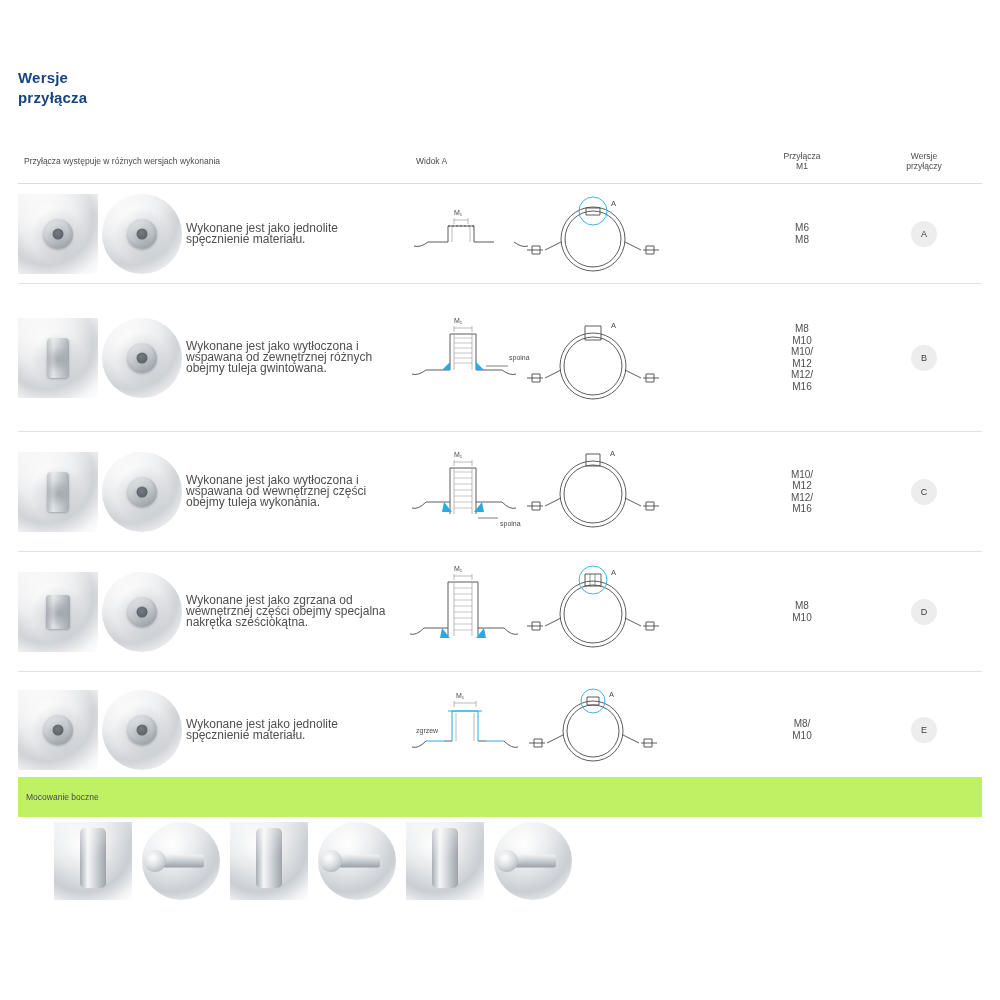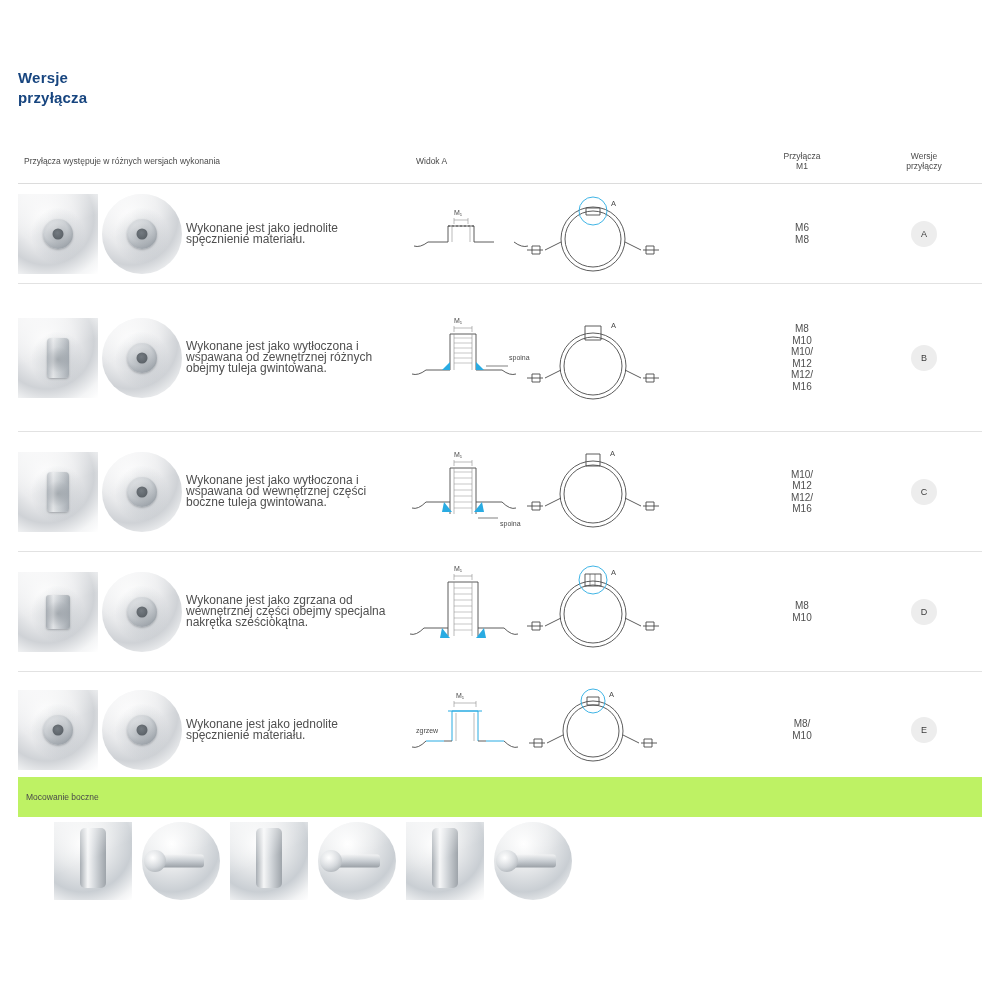--- a/index.html
+++ b/index.html
@@ -336,21 +336,21 @@
     <div class="row" style="min-height:120px;">
       <div class="cell c-photos">
         <div class="photo sq">
             <div class="hub tall"></div>
           </div>
         <div class="photo">
             <div class="hub"></div>
             <div class="hole"></div>
           </div>
       </div>
-      <div class="cell c-text">Wykonane jest jako wytłoczona i wspawana od wewnętrznej części boczne tuleja gwintowana.</div>
+      <div class="cell c-text">Wykonane jest jako wytłoczona i wspawana od wewnętrznej części obejmy tuleja wykonania.</div>
       <div class="cell c-draw">
         <svg class="drawing" width="330" height="120" viewBox="0 0 330 120">
           <g fill="none" stroke="#4a4a4a" stroke-width="0.9">
             <path d="M42 82 v-46 h26 v46"></path>
             <path d="M46 82 v-46 M64 82 v-46" stroke="#8e8e8e" stroke-width="0.6"></path>
             <path d="M46 40 h18 M46 46 h18 M46 52 h18 M46 58 h18 M46 64 h18 M46 70 h18 M46 76 h18" stroke="#8e8e8e" stroke-width="0.5"></path>
             <path d="M18 70 h24 M68 70 h26"></path>
             <path d="M18 70 q-8 8 -14 6 M94 70 q8 8 14 6"></path>
             <path d="M46 28 v6 M64 28 v6" stroke="#8e8e8e" stroke-width="0.6"></path>
             <path d="M46 30 h18" stroke="#8e8e8e" stroke-width="0.6"></path>

